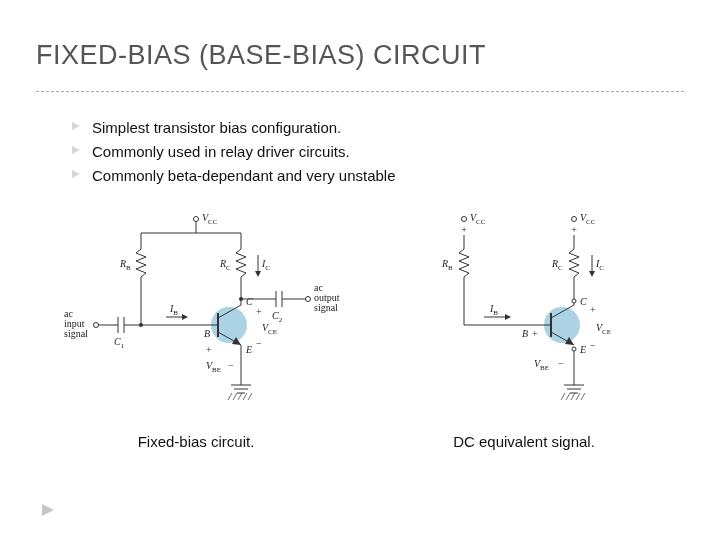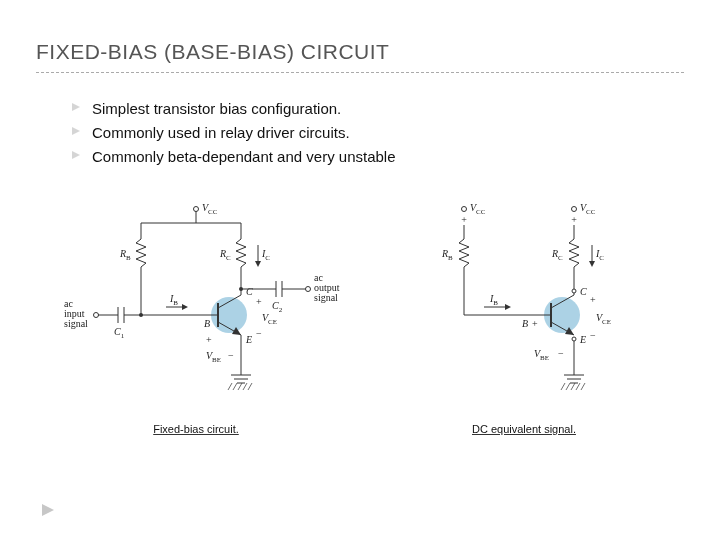--- a/index.html
+++ b/index.html
@@ -6,36 +6,36 @@
   body {
     width: 720px;
     height: 540px;
     background: #fff;
     font-family: Arial, Helvetica, sans-serif;
     color: #333;
     padding: 40px 36px 20px 36px;
     position: relative;
   }
   .title {
-    font-size: 21px;
+    font-size: 27px;
     font-weight: 400;
     color: #555;
     letter-spacing: 0.5px;
-    margin-bottom: 8px;
+    margin-bottom: 20px;
     font-family: Arial, sans-serif;
   }
   .divider {
     border: none;
     border-top: 1px dashed #aaa;
     margin-bottom: 24px;
   }
   .bullets {
     list-style: none;
     margin-left: 36px;
-    margin-bottom: 26px;
+    margin-bottom: 17px;
   }
   .bullets li {
     font-size: 15px;
     line-height: 1.6;
     color: #111;
     position: relative;
     padding-left: 20px;
   }
   .bullets li::before {
     content: "";
@@ -45,34 +45,33 @@
     width: 8px;
     height: 8px;
     background: #888;
     clip-path: polygon(0 0, 100% 50%, 0 100%);
     opacity: 0.35;
   }
   .figures {
     display: flex;
     gap: 8px;
     margin-top: 6px;
-    text-decoration: underline;
   }
   .fig {
     flex: 1;
     display: flex;
     flex-direction: column;
     align-items: center;
   }
   .fig svg {
     width: 100%;
     height: 220px;
   }
   .caption {
-    font-size: 11px;
+    font-size: 15px;
     color: #111;
     margin-top: 8px;
     text-align: center;
   }
   .corner {
     position: absolute;
     left: 42px;
     bottom: 26px;
     width: 14px;
     height: 12px;

